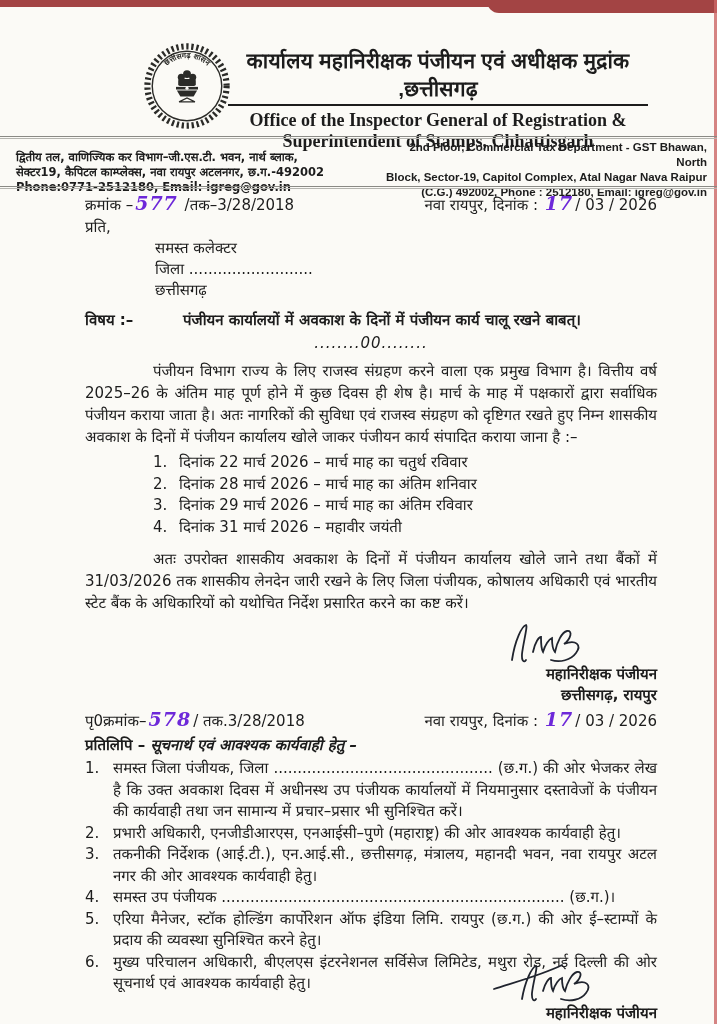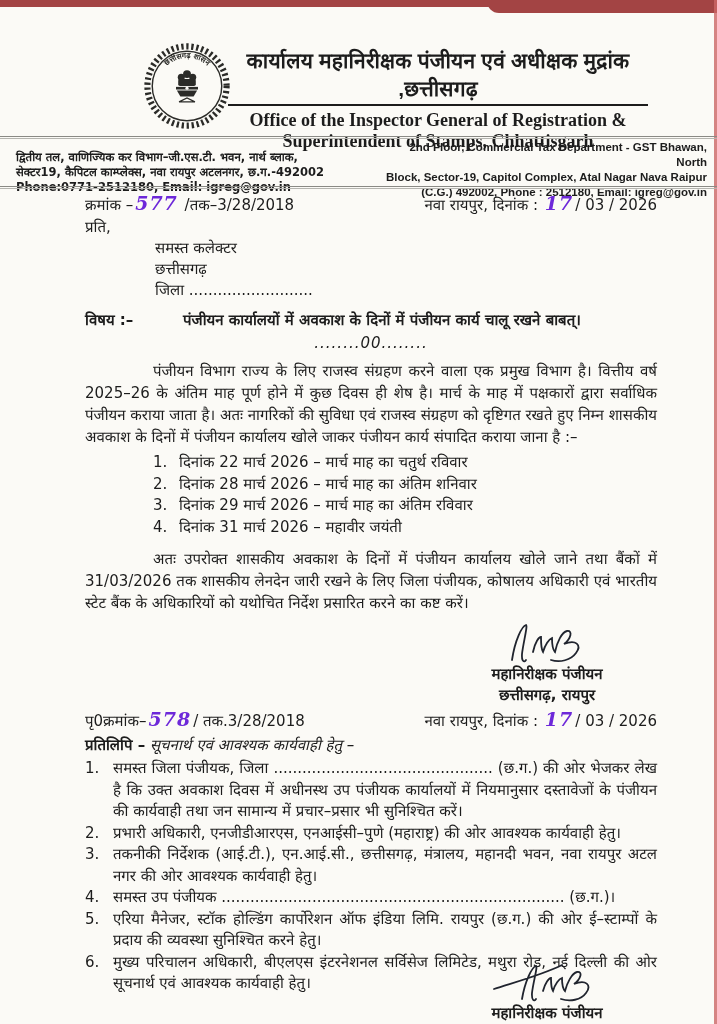--- a/index.html
+++ b/index.html
@@ -44,27 +44,27 @@
   .subject-label{font-weight:bold;width:70px;flex:0 0 70px;}
   .subject-text{font-weight:600;padding-left:28px;}
   .divider-00{text-align:center;letter-spacing:1px;margin:1px 0 6px 0;font-style:italic;}
   .para{text-align:justify;}
   .para .indent{display:inline-block;width:68px;}
   .holidays{margin:4px 0 6px 68px;line-height:21.5px;}
   .holiday{display:flex;}
   .holiday .num{width:26px;flex:0 0 26px;}
   .para2{margin-top:10px;}
 
-  .sigblock{width:220px;margin-left:352px;text-align:center;margin-top:6px;}
+  .sigblock{width:220px;margin-left:352px;text-align:right;margin-top:6px;}
   .sig-svg{display:block;margin:0 auto -4px auto;}
   .sig-line{font-weight:bold;line-height:21px;}
 
   .ref2{margin-top:2px;}
   .copies-head{font-weight:bold;margin-top:2px;}
-  .copies-head .it{font-style:italic;font-weight:normal;}
+  .copies-head .it{font-style:italic;font-weight:bold;}
   .copies{margin:2px 0 0 0;padding:0;list-style:none;}
   .copy-item{display:flex;text-align:justify;line-height:21.5px;}
   .copy-item .num{width:28px;flex:0 0 28px;}
   .sigblock2{margin-top:-38px;}
 </style>
 </head>
 <body>
 
 <div class="page">
   <div class="edge-top"></div>
@@ -118,22 +118,22 @@
   <div class="content">
 
     <div class="row-split">
       <div><span>क्रमांक –</span><span class="hand">577</span><span> /तक–3/28/2018</span></div>
       <div><span>नवा रायपुर, दिनांक : </span><span class="hand">17</span><span>/ 03 / 2026</span></div>
     </div>
 
     <div>प्रति,</div>
     <div class="recipient">
       <div>समस्त कलेक्टर</div>
+      <div>जिला ..........................</div>
       <div>छत्तीसगढ़</div>
-      <div>जिला ..........................</div>
     </div>
 
     <div class="subject-row">
       <div class="subject-label">विषय :–</div>
       <div class="subject-text">पंजीयन कार्यालयों में अवकाश के दिनों में पंजीयन कार्य चालू रखने बाबत्।</div>
     </div>
     <div class="divider-00">........00........</div>
 
     <div class="para"><span class="indent"></span><span>पंजीयन विभाग राज्य के लिए राजस्व संग्रहण करने वाला एक प्रमुख विभाग है। वित्तीय वर्ष 2025–26 के अंतिम माह पूर्ण होने में कुछ दिवस ही शेष है। मार्च के माह में पक्षकारों द्वारा सर्वाधिक पंजीयन कराया जाता है। अतः नागरिकों की सुविधा एवं राजस्व संग्रहण को दृष्टिगत रखते हुए निम्न शासकीय अवकाश के दिनों में पंजीयन कार्यालय खोले जाकर पंजीयन कार्य संपादित कराया जाना है :–</span></div>
 

